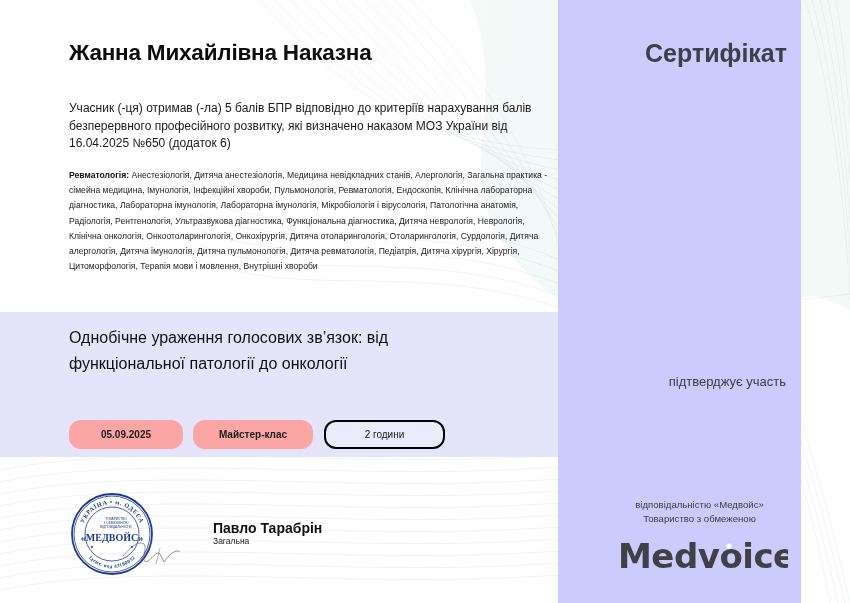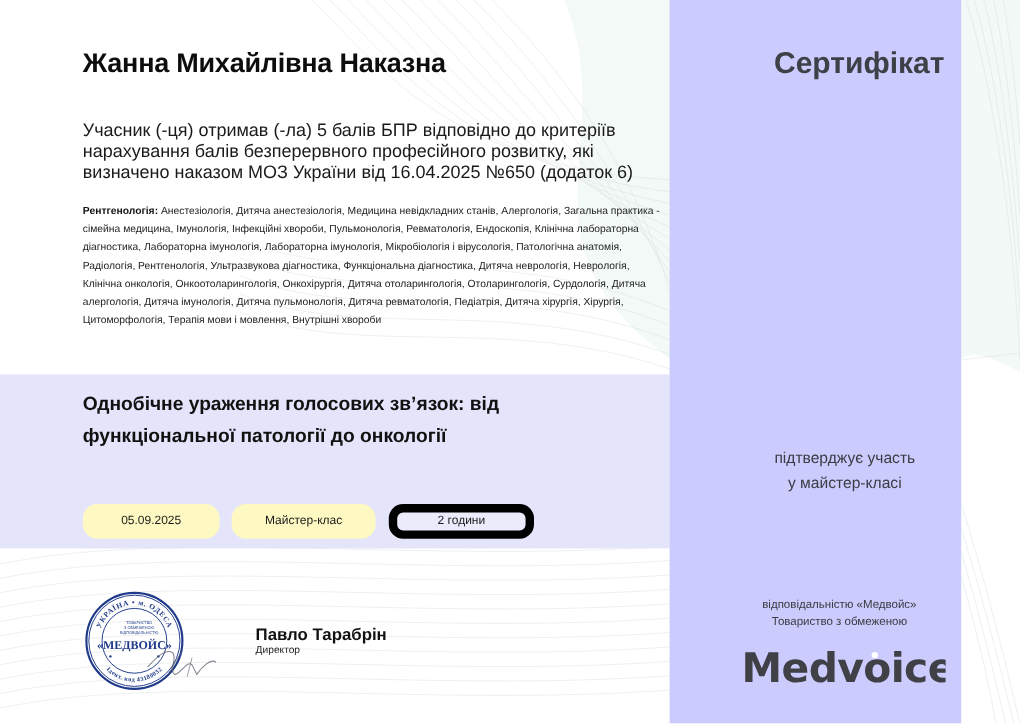--- a/index.html
+++ b/index.html
@@ -23,41 +23,41 @@
     .content { position: absolute; left: 0; top: 4px; width: 850px; height: 603px; z-index: 3; margin-left: 20px; }
 
     .name {
       position: absolute; left: 49px; top: 36px;
       font-size: 22.5px; font-weight: bold; letter-spacing: -0.2px; color: #0d0d0d;
       white-space: nowrap;
     }
 
     .statement {
       position: absolute; left: 49px; top: 96px; width: 490px;
-      font-size: 15px; line-height: 17.5px; color: #1a1a1a;
+      font-size: 12px; line-height: 17.5px; color: #1a1a1a;
     }
 
     .specialties {
       position: absolute; left: 49px; top: 164px; width: 490px;
       font-size: 8.6px; line-height: 15.2px; color: #222222;
     }
     .specialties .label { font-weight: bold; color: #111; }
 
     .course-title {
       position: absolute; left: 49px; top: 321px; width: 400px;
-      font-size: 16px; font-weight: bold; line-height: 26px; color: #111;
+      font-size: 16px; font-weight: normal; line-height: 26px; color: #111;
     }
 
     .pills { position: absolute; left: 49px; top: 416px; height: 29px; }
     .pill {
       position: absolute; top: 0; height: 29px; border-radius: 12px;
       font-size: 10px; color: #1a1a1a; display: flex; align-items: center; justify-content: center;
     }
-    .pill.filled { background: #fef9c3; }
-    .pill.outline { background: rgba(240, 240, 253, 0.6); border: 7px solid #000000; }
+    .pill.filled { background: #fca5a5; font-weight: bold; }
+    .pill.outline { background: rgba(240, 240, 253, 0.6); border: 2px solid #000000; }
 
     .stamp { position: absolute; left: 48px; top: 486px; width: 120px; height: 90px; }
 
     .signer-name {
       position: absolute; left: 193px; top: 516px;
       font-size: 14px; font-weight: bold; color: #111;
     }
     .signer-role {
       position: absolute; left: 193px; top: 532px;
       font-size: 8.5px; color: #222;
@@ -65,21 +65,21 @@
 
     .cert-heading {
       position: absolute; left: 558px; top: 35px; width: 243px; text-align: center;
       font-size: 25px; font-weight: bold; color: #3e4047; padding-left: 33px;
     }
     .cert-number {
       position: absolute; left: 558px; top: 91px; width: 243px; text-align: center;
       font-size: 15px; color: #2f3137; letter-spacing: -0.2px;
     }
     .confirm {
-      position: absolute; left: 558px; top: 367px; width: 208px; text-align: center;
+      position: absolute; left: 558px; top: 367px; width: 208px; text-align: right;
       font-size: 13px; line-height: 21px; color: #3a3c44; padding-left: 44px;
     }
     .company {
       position: absolute; left: 558px; top: 494px; width: 243px; text-align: center;
       font-size: 9.6px; line-height: 14px; color: #3a3c44;
     }
     .logo {
       position: absolute; left: 598px; top: 533px; width: 170px; height: 40px;
     }
   </style>
@@ -139,21 +139,21 @@
 <div class="band"></div>
 <div class="panel"></div>
 
 <div class="content">
 
   <div class="name">Жанна Михайлівна Наказна</div>
 
   <div class="statement">Учасник (-ця) отримав (-ла) 5 балів БПР відповідно до критеріїв нарахування балів безперервного професійного розвитку, які визначено наказом МОЗ України від 16.04.2025 №650 (додаток 6)</div>
 
   <div class="specialties">
-    <span class="label">Рентгенологія:</span>
+    <span class="label">Ревматологія:</span>
     <span>Анестезіологія, Дитяча анестезіологія, Медицина невідкладних станів, Алергологія, Загальна практика - сімейна медицина, Імунологія, Інфекційні хвороби, Пульмонологія, Ревматологія, Ендоскопія, Клінічна лабораторна діагностика, Лабораторна імунологія, Лабораторна імунологія, Мікробіологія і вірусологія, Патологічна анатомія, Радіологія, Рентгенологія, Ультразвукова діагностика, Функціональна діагностика, Дитяча неврологія, Неврологія, Клінічна онкологія, Онкоотоларингологія, Онкохірургія, Дитяча отоларингологія, Отоларингологія, Сурдологія, Дитяча алергологія, Дитяча імунологія, Дитяча пульмонологія, Дитяча ревматологія, Педіатрія, Дитяча хірургія, Хірургія, Цитоморфологія, Терапія мови і мовлення, Внутрішні хвороби</span>
   </div>
 
   <div class="course-title">Однобічне ураження голосових зв’язок: від функціональної патології до онкології</div>
 
   <div class="pills">
     <div class="pill filled" style="left:0; width:114px;">
       <span>05.09.2025</span>
     </div>
     <div class="pill filled" style="left:124px; width:120px;justify-content:center;">
@@ -182,27 +182,26 @@
     <text x="48" y="34" font-size="3.2" fill="#1f3a8a" text-anchor="middle" font-family="Liberation Sans, sans-serif">З ОБМЕЖЕНОЮ</text>
     <text x="48" y="38" font-size="3.2" fill="#1f3a8a" text-anchor="middle" font-family="Liberation Sans, sans-serif">ВІДПОВІДАЛЬНІСТЮ</text>
     <text x="44" y="51" font-size="10" font-weight="bold" fill="#1f3a8a" text-anchor="middle" font-family="Liberation Serif, serif">«МЕДВОЙС»</text>
     <circle cx="24" cy="57" r="1" fill="#1f3a8a"></circle>
     <circle cx="64" cy="57" r="1" fill="#1f3a8a"></circle>
     <path d="M 55 66 C 62 58, 70 50, 76 54 C 80 58, 72 70, 78 72 C 84 70, 88 60, 92 64 L 96 72 C 100 66, 108 58, 112 62" fill="none" stroke="#5a5f6a" stroke-width="0.9" opacity="0.75"></path>
     <path d="M 72 72 L 84 52 M 92 58 L 88 74" fill="none" stroke="#5a5f6a" stroke-width="0.7" opacity="0.7"></path>
   </svg>
 
   <div class="signer-name">Павло Тарабрін</div>
-  <div class="signer-role">Директор</div>
+  <div class="signer-role">Загальна</div>
 
   <div class="cert-heading">Сертифікат</div>
 
   <div class="confirm">
     <div>підтверджує участь</div>
-    <div>у майстер-класі</div>
   </div>
 
   <div class="company">
     <div>відповідальністю «Медвойс»</div>
     <div>Товариство з обмеженою</div>
   </div>
 
   <svg class="logo" viewBox="0 0 170 40" xmlns="http://www.w3.org/2000/svg">
     <text x="0" y="31" font-size="34" font-weight="bold" fill="#3f4147" font-family="DejaVu Sans, sans-serif" letter-spacing="-0.5">Medvoice.</text>
     <rect x="107" y="6" width="8" height="6" fill="#cccbfd"></rect>

